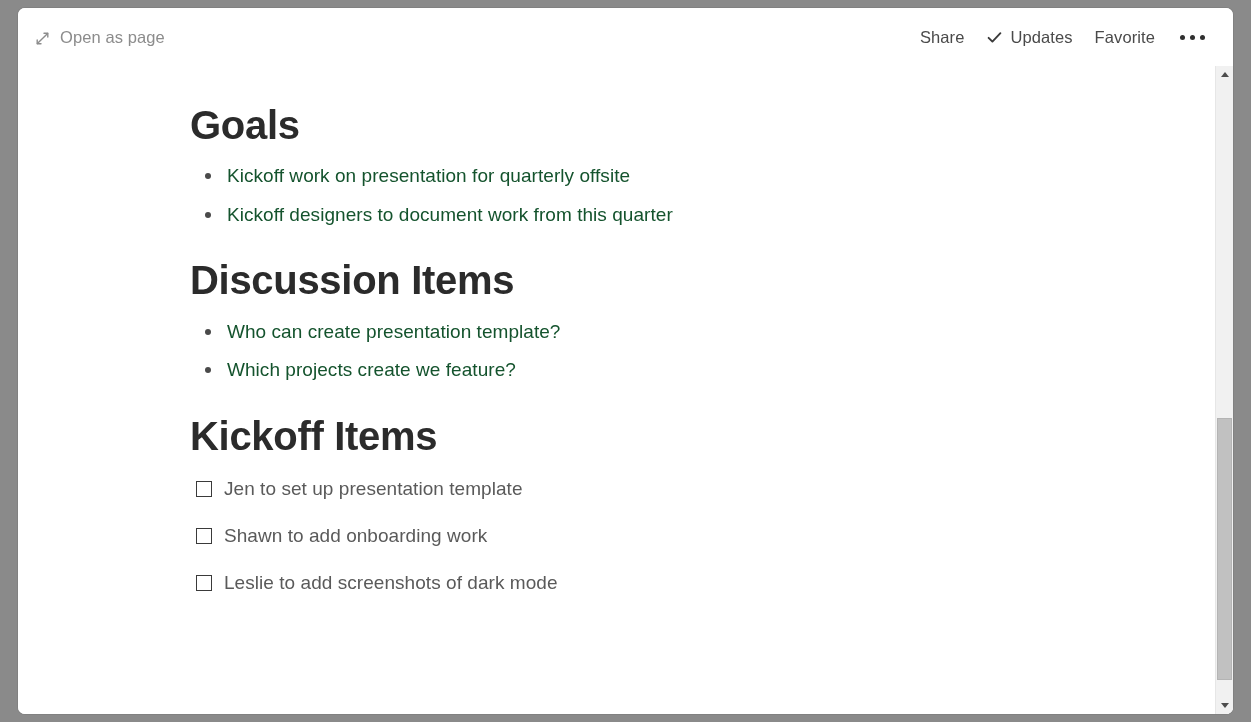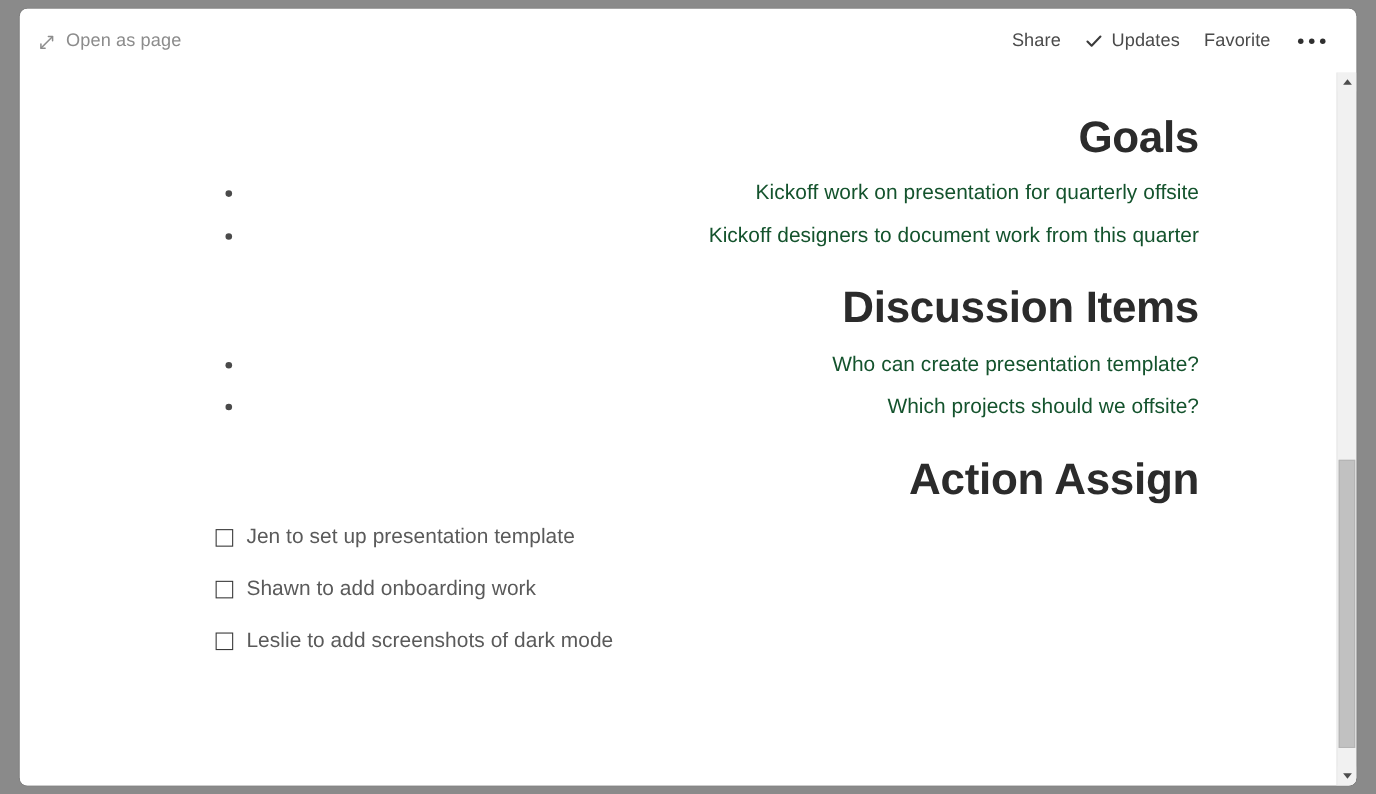--- a/index.html
+++ b/index.html
@@ -114,21 +114,20 @@
     right: 0;
     bottom: 0;
     background: #ffffff;
     overflow: hidden;
   }
   .page-body {
     position: absolute;
     left: 172px;
     top: 0;
     width: 900px;
-    text-align: right;
   }
 
   .section { }
   .section + .section { margin-top: 30px; }
 
   h2.sec-title {
     margin: 0;
     padding: 0;
     font-size: 40px;
     line-height: 1.18;
@@ -296,26 +295,26 @@
         <ul class="bullets">
           <li>Kickoff work on presentation for quarterly offsite</li>
           <li>Kickoff designers to document work from this quarter</li>
         </ul>
       </div>
 
       <div class="section sec-disc">
         <h2 class="sec-title">Discussion Items</h2>
         <ul class="bullets">
           <li>Who can create presentation template?</li>
-          <li>Which projects should we offsite?</li>
+          <li>Which projects create we feature?</li>
         </ul>
       </div>
 
       <div class="section sec-action">
-        <h2 class="sec-title">Action Assign</h2>
+        <h2 class="sec-title">Kickoff Items</h2>
         <ul class="todos">
           <li>
             <span class="cbox"></span>
             <span class="todo-label">Jen to set up presentation template</span>
           </li>
           <li>
             <span class="cbox"></span>
             <span class="todo-label">Shawn to add onboarding work</span>
           </li>
           <li>

